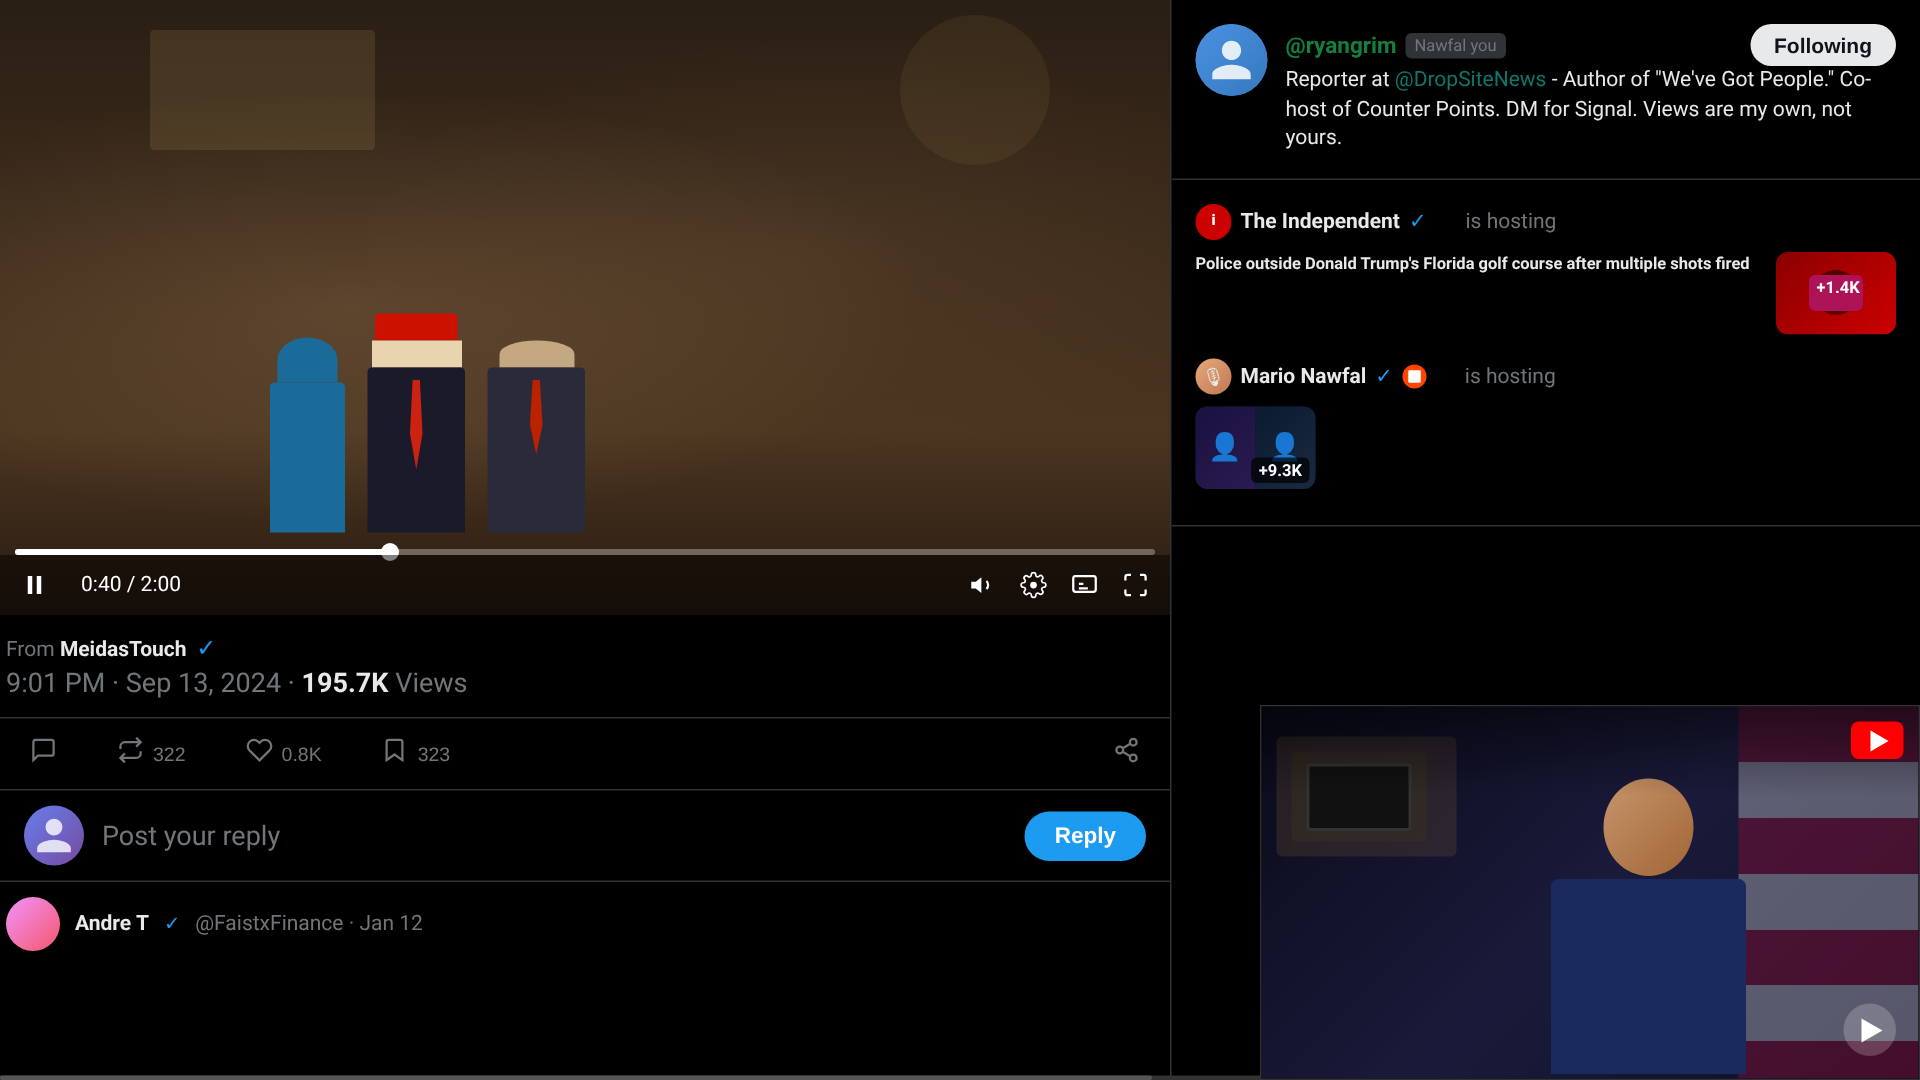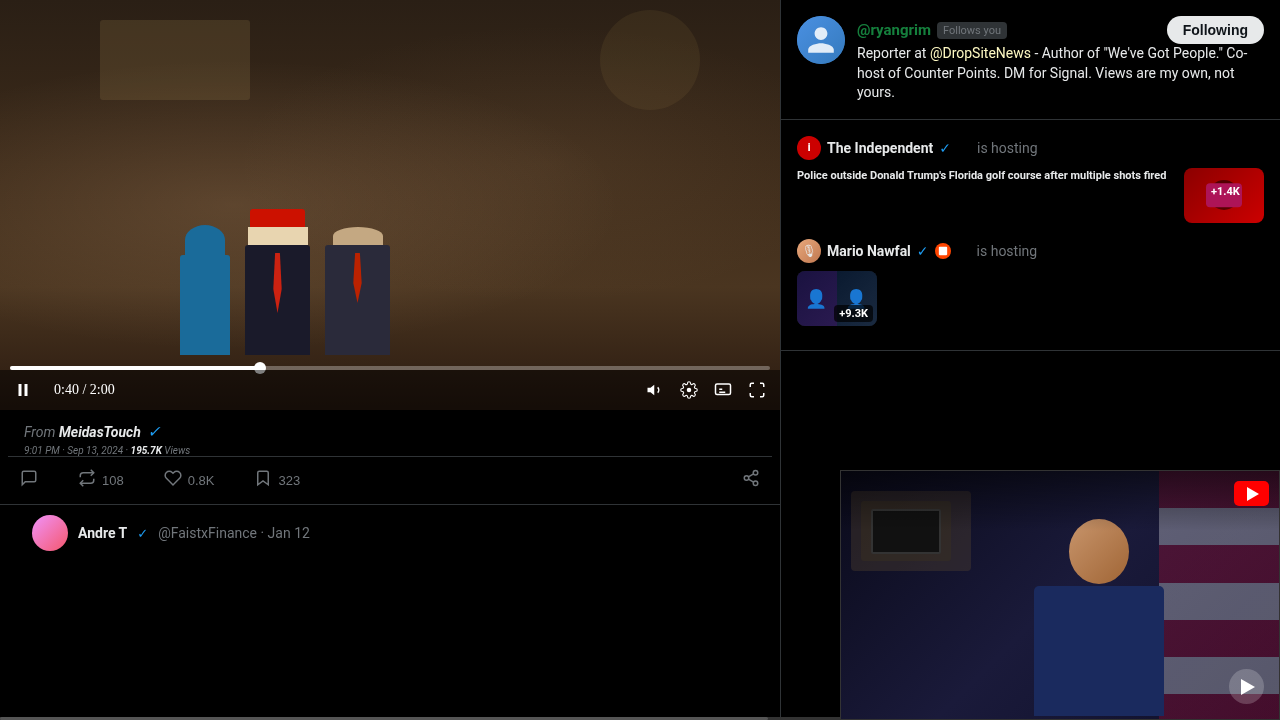--- a/index.html
+++ b/index.html
@@ -87,21 +87,20 @@
       position: absolute;
       bottom: 0;
       left: 0;
       right: 0;
       height: 40px;
       display: flex;
       align-items: center;
       padding: 0 12px;
       gap: 12px;
       background: rgba(0,0,0,0.5);
-      font-family: Liberation Serif, serif;
     }
 
     .control-btn {
       background: none;
       border: none;
       color: #fff;
       cursor: pointer;
       font-size: 18px;
       display: flex;
       align-items: center;
@@ -117,44 +116,44 @@
 
     .controls-right {
       margin-left: auto;
       display: flex;
       gap: 12px;
       align-items: center;
     }
 
     
     .post-info {
-      padding: 12px 24px 0;
-      font-style: italic;
+      padding: 12px 4px 0;
     }
 
     .post-from {
       font-size: 14px;
       color: #71767b;
       margin-bottom: 4px;
     }
 
     .post-from strong {
       color: #e7e9ea;
       font-weight: 700;
     }
 
     .verified-badge {
       color: #1d9bf0;
       font-size: 16px;
       margin-left: 3px;
     }
 
     .post-meta {
-      font-size: 10px;
+      font-size: 18px;
       color: #71767b;
+      margin-bottom: 12px;
     }
 
     .post-meta .views {
       color: #e7e9ea;
       font-weight: 700;
     }
 
     .divider {
       height: 1px;
       background: #2f3336;
@@ -234,21 +233,21 @@
       border-radius: 20px;
       padding: 8px 20px;
       font-size: 15px;
       font-weight: 700;
       cursor: pointer;
     }
 
     
     .comment-preview {
       border-top: 1px solid #2f3336;
-      padding: 10px 32px;
+      padding: 10px 4px;
       display: flex;
       align-items: center;
       gap: 10px;
       color: #71767b;
       font-size: 14px;
     }
 
     .comment-avatar-small {
       width: 36px;
       height: 36px;
@@ -314,21 +313,21 @@
       cursor: pointer;
     }
 
     .profile-bio {
       font-size: 14px;
       color: #e7e9ea;
       line-height: 1.4;
     }
 
     .profile-bio .mention {
-      color: #fef9c3;
+      color: #0f766e;
     }
 
     
     .live-section {
       padding: 16px;
       border-bottom: 1px solid #2f3336;
     }
 
     .live-section-title {
       font-size: 20px;
@@ -673,21 +672,21 @@
     </button>
     <button class="action-btn retweet-btn">
       <span class="icon">
         <svg width="18" height="18" viewBox="0 0 24 24" fill="none" stroke="currentColor" stroke-width="2">
           <polyline points="17 1 21 5 17 9"></polyline>
           <path d="M3 11V9a4 4 0 0 1 4-4h14"></path>
           <polyline points="7 23 3 19 7 15"></polyline>
           <path d="M21 13v2a4 4 0 0 1-4 4H3"></path>
         </svg>
       </span>
-      <span>108</span>
+      <span>322</span>
     </button>
     <button class="action-btn like-btn">
       <span class="icon">
         <svg width="18" height="18" viewBox="0 0 24 24" fill="none" stroke="currentColor" stroke-width="2">
           <path d="M20.84 4.61a5.5 5.5 0 0 0-7.78 0L12 5.67l-1.06-1.06a5.5 5.5 0 0 0-7.78 7.78l1.06 1.06L12 21.23l7.78-7.78 1.06-1.06a5.5 5.5 0 0 0 0-7.78z"></path>
         </svg>
       </span>
       <span>0.8K</span>
     </button>
     <button class="action-btn bookmark-btn">
@@ -704,20 +703,31 @@
           <circle cx="18" cy="5" r="3"></circle>
           <circle cx="6" cy="12" r="3"></circle>
           <circle cx="18" cy="19" r="3"></circle>
           <line x1="8.59" y1="13.51" x2="15.42" y2="17.49"></line>
           <line x1="15.41" y1="6.51" x2="8.59" y2="10.49"></line>
         </svg>
       </span>
     </button>
   </div>
 
+  <div class="reply-section">
+    <div class="reply-avatar">
+      <svg viewBox="0 0 24 24" xmlns="http://www.w3.org/2000/svg">
+        <path d="M12 12c2.7 0 4.8-2.1 4.8-4.8S14.7 2.4 12 2.4 7.2 4.5 7.2 7.2 9.3 12 12 12zm0 2.4c-3.2 0-9.6 1.6-9.6 4.8v2.4h19.2v-2.4c0-3.2-6.4-4.8-9.6-4.8z"></path>
+      </svg>
+    </div>
+    <div class="reply-input-area">
+      <span class="reply-placeholder">Post your reply</span>
+    </div>
+    <button class="reply-btn">Reply</button>
+  </div>
 
   <div class="comment-preview">
     <div class="comment-avatar-small"></div>
     <span style="color:#e7e9ea;font-weight:700;">Andre T</span>
     <span style="color:#1d9bf0;font-size:13px;">✓</span>
     <span>@FaistxFinance · Jan 12</span>
   </div>
 
   <div class="scrollbar">
     <div class="scrollbar-thumb"></div>
@@ -731,21 +741,21 @@
       <div style="width:100%;height:100%;background:linear-gradient(135deg,#4a90e2,#357abd);border-radius:50%;display:flex;align-items:center;justify-content:center;">
         <svg width="32" height="32" viewBox="0 0 24 24" fill="rgba(255,255,255,0.85)">
           <path d="M12 12c2.7 0 4.8-2.1 4.8-4.8S14.7 2.4 12 2.4 7.2 4.5 7.2 7.2 9.3 12 12 12zm0 2.4c-3.2 0-9.6 1.6-9.6 4.8v2.4h19.2v-2.4c0-3.2-6.4-4.8-9.6-4.8z"></path>
         </svg>
       </div>
     </div>
     <div class="profile-info">
       <div class="profile-name-follow-row">
         <div style="display:flex;align-items:center;gap:6px;">
           <span class="profile-name">@ryangrim</span>
-          <span class="follows-you-badge">Follows you</span>
+          <span class="follows-you-badge">Nawfal you</span>
         </div>
         <button class="follow-btn">Following</button>
       </div>
       <div class="profile-bio">
         Reporter at <span class="mention">@DropSiteNews</span> - Author of "We've Got People." Co-host of Counter Points. DM for Signal. Views are my own, not yours.
       </div>
     </div>
   </div>
 
   <div class="live-section">

